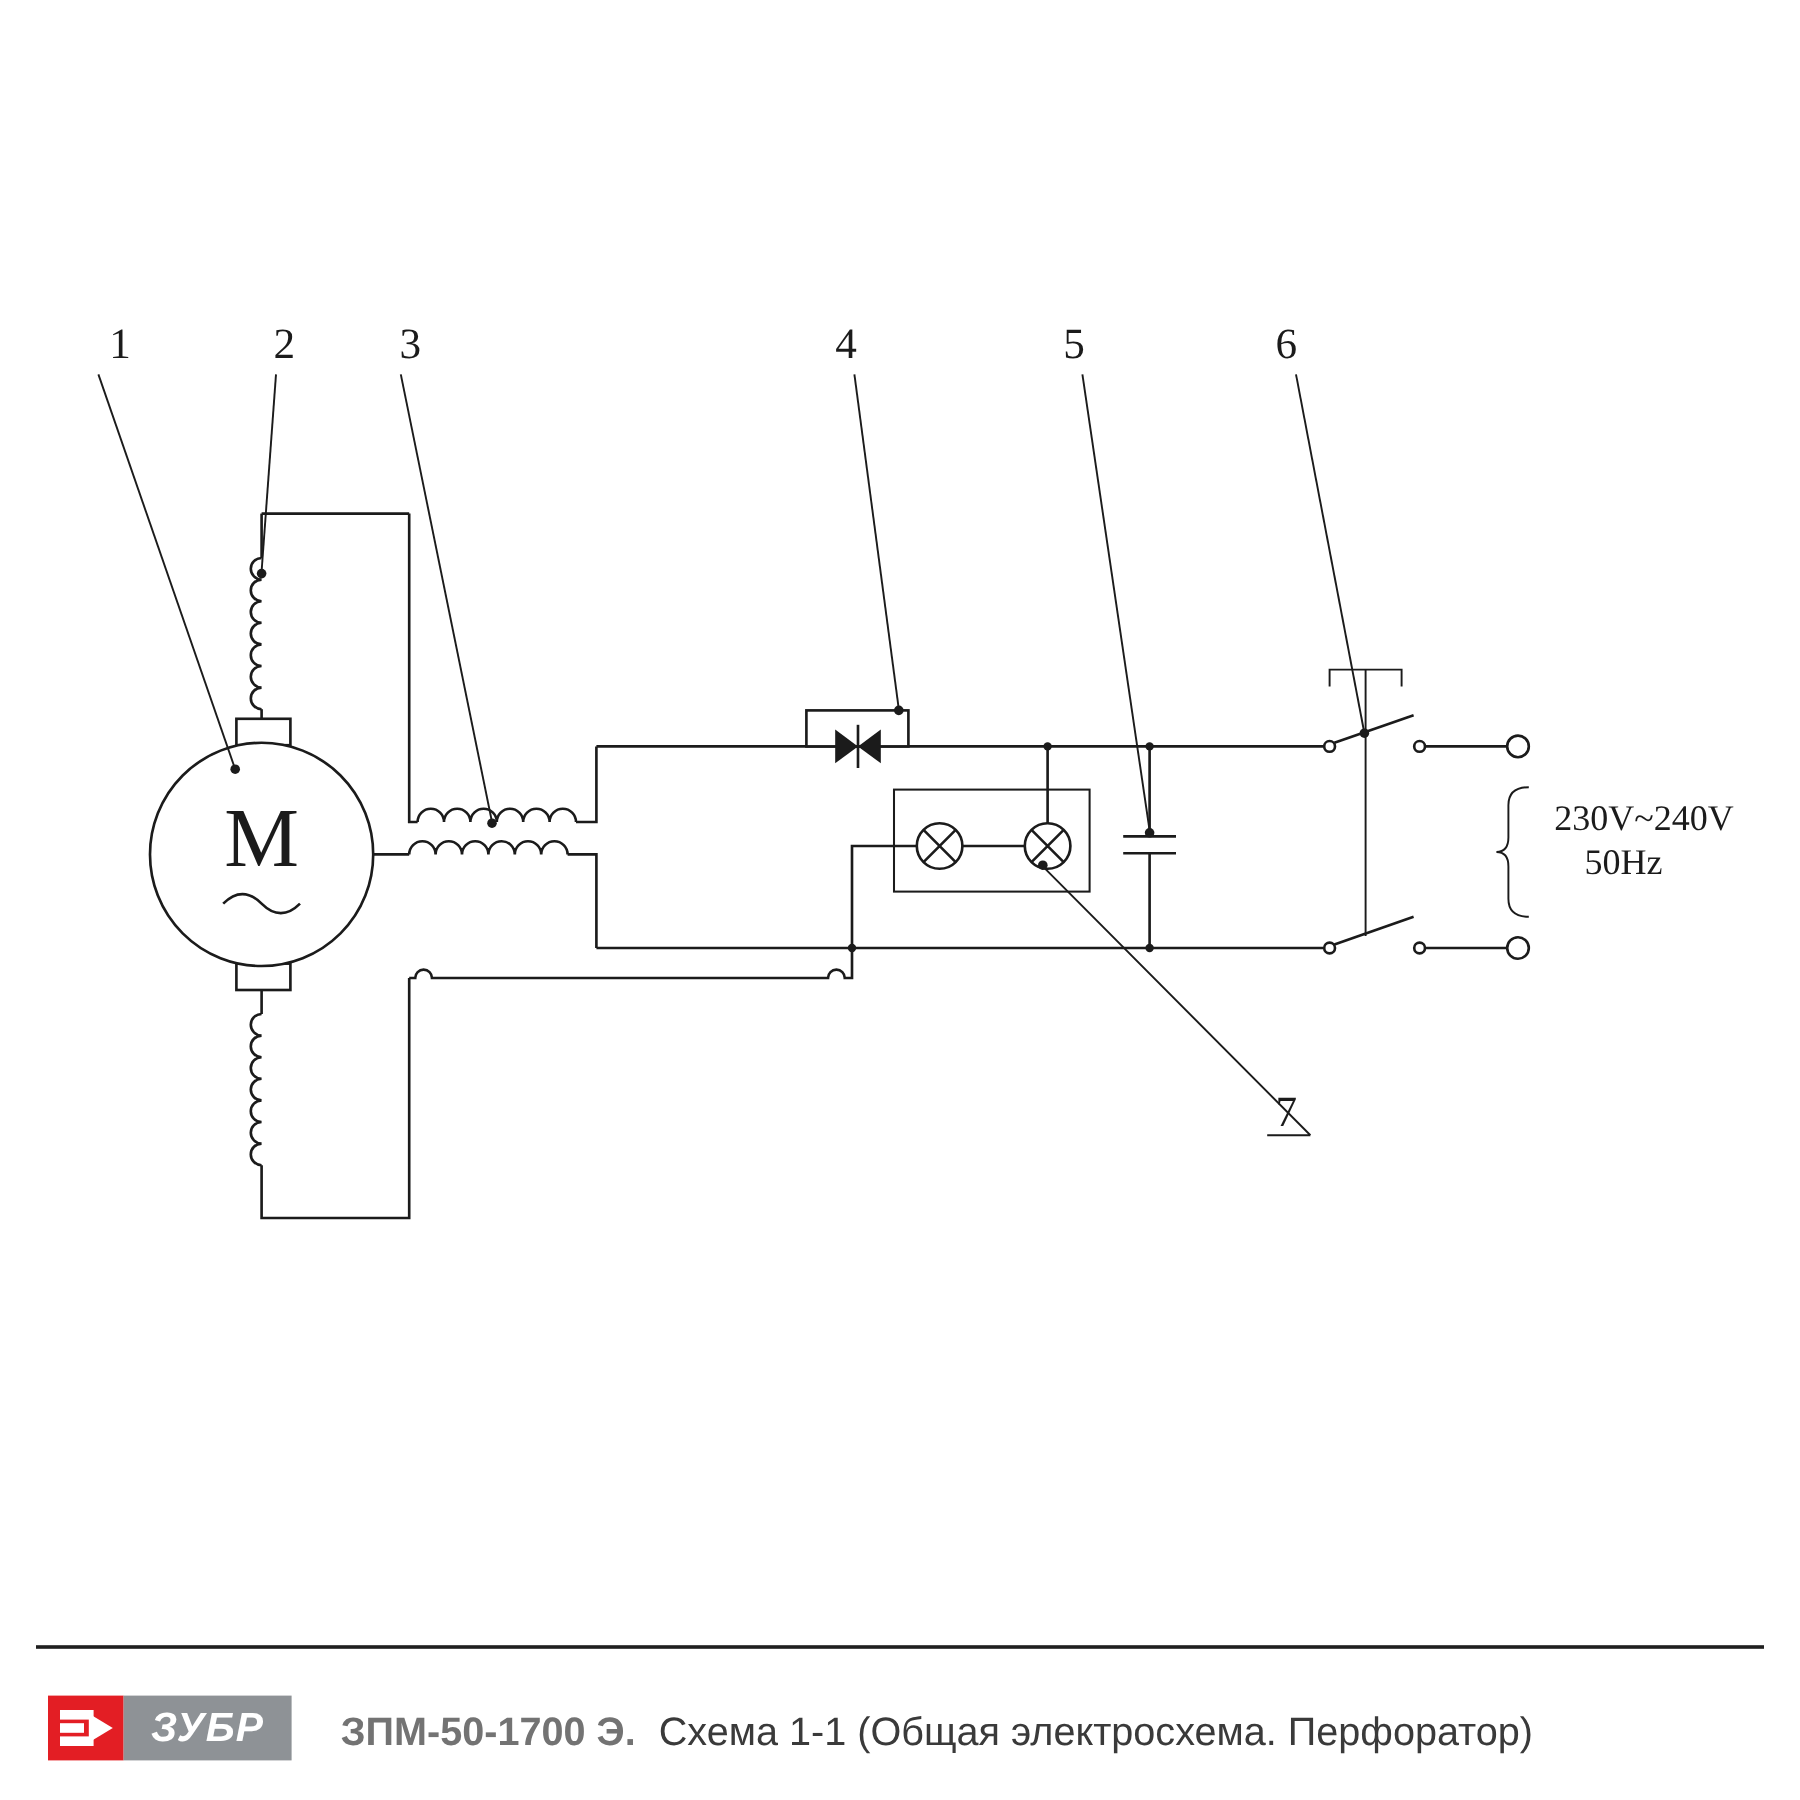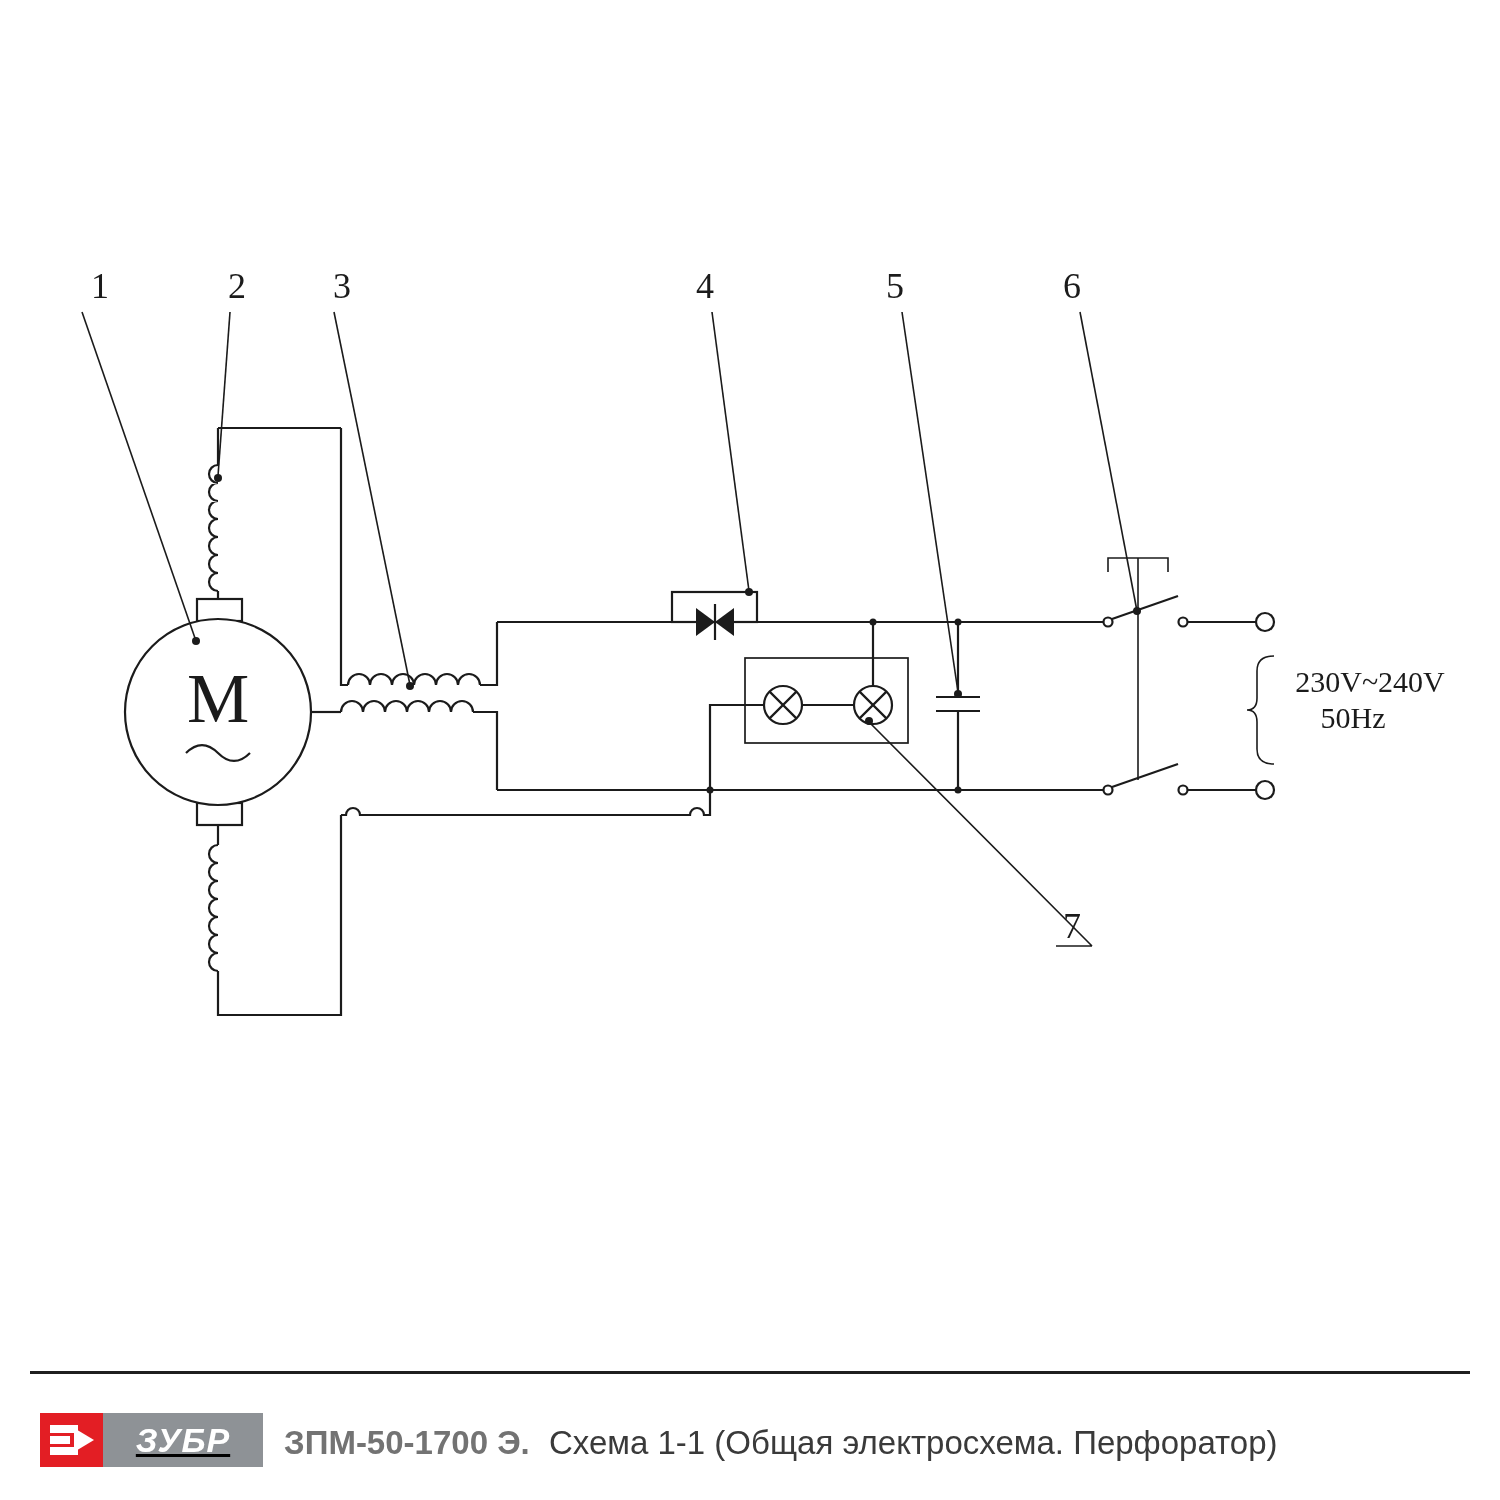--- a/index.html
+++ b/index.html
@@ -9,21 +9,21 @@
   .thin{stroke:#1b1b1b;stroke-width:1.6;fill:none;}
   .comp{stroke:#1b1b1b;stroke-width:2.2;fill:#ffffff;}
   .serif-text{font-family:"Liberation Serif","DejaVu Serif",serif;fill:#1b1b1b;}
   .callout{font-size:36px;}
   .voltage{font-size:30px;}
   .motor-m{font-size:70px;}
   .dot{fill:#1b1b1b;stroke:none;}
   .footer-rule{position:absolute;left:30px;top:1371px;width:1440px;height:3px;background:#1f1f1f;}
   .logo{position:absolute;left:40px;top:1413px;height:54px;display:flex;}
   .logo-red{width:63px;height:54px;background:#e31e24;display:flex;align-items:center;justify-content:center;}
-  .logo-gray{width:160px;height:54px;background:#8e9296;display:flex;align-items:center;justify-content:center;text-decoration:underline;}
+  .logo-gray{width:140px;height:54px;background:#8e9296;display:flex;align-items:center;justify-content:center;}
   .logo-gray span{color:#ffffff;font-weight:bold;font-style:italic;font-size:34px;letter-spacing:1px;}
   .footer-title{position:absolute;left:284px;top:1424px;font-size:33px;color:#3a3a3a;white-space:nowrap;}
   .footer-title .bold{font-weight:bold;color:#737373;}
   .footer-title .rest{margin-left:10px;font-weight:normal;}
 </style>
 </head>
 <body>
 
 <svg width="1500" height="1370" viewBox="0 0 1500 1370">
 

